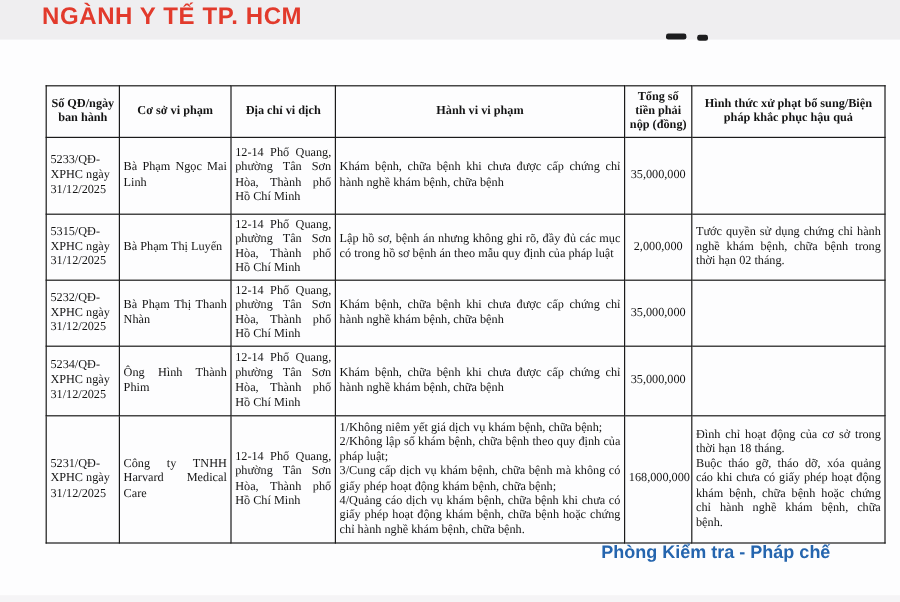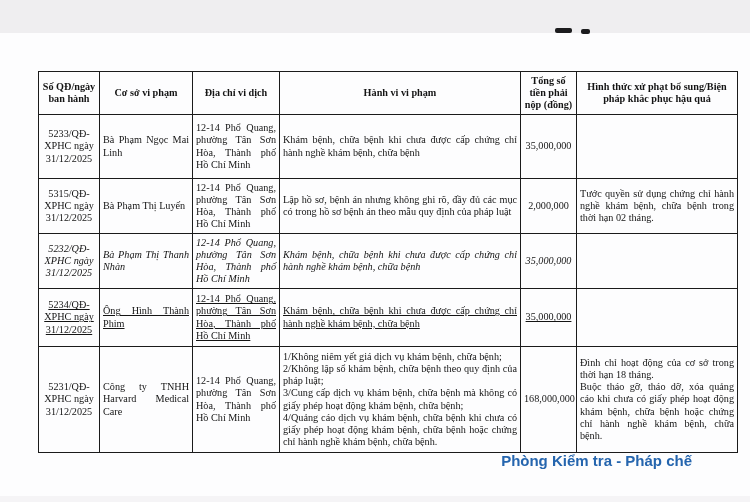--- a/index.html
+++ b/index.html
@@ -29,28 +29,28 @@
     font-size:10.2px;line-height:1.18;color:#141414;
   }
   table.penalty td,table.penalty th{
     border:1px solid #1b1b1b;
     padding:1px 3px;
     overflow:hidden;
     vertical-align:middle;
   }
   table.penalty{border:1.5px solid #111;}
   th{font-weight:bold;text-align:center;}
-  .c-soqd{text-align:center;}
+  .c-soqd{}
   .c-coso,.c-diachi,.c-hanhvi,.c-hinhthuc{text-align:justify;}
   .c-tien{text-align:center;padding-left:2px;}
   .h-header{height:43px;}
   .h-r1{height:64px;}
   .h-r2{height:55px;}
-  .h-r3{height:55px;font-style:italic;}
-  .h-r4{height:58px;text-decoration:underline;}
+  .h-r3{height:55px;}
+  .h-r4{height:58px;}
   .h-r5{height:106px;}
   .v-top{vertical-align:top;}
   .line{display:block;}
   .para{display:block;text-align:justify;}
 
   .footer-note{
     position:absolute;top:452px;right:58px;
     font-family:"Liberation Sans","DejaVu Sans",sans-serif;
     font-weight:bold;font-size:15px;
     color:#2565ae;white-space:nowrap;margin-left:24px;
@@ -58,20 +58,21 @@
   .bottom-strip{
     position:absolute;left:0;bottom:0;width:750px;height:6px;
     background:#f5f4f6;
   }
 </style>
 </head>
 <body>
 
 <div class="screen">
   <div class="top-band"></div>
+  <div class="page-title">NGÀNH Y TẾ TP. HCM</div>
   <div class="artifact a1"></div>
   <div class="artifact a2"></div>
 
   <table class="penalty">
     <colgroup>
       <col style="width:61px">
         <col style="width:93px">
         <col style="width:87px">
       <col style="width:241px">
         <col style="width:56px">

